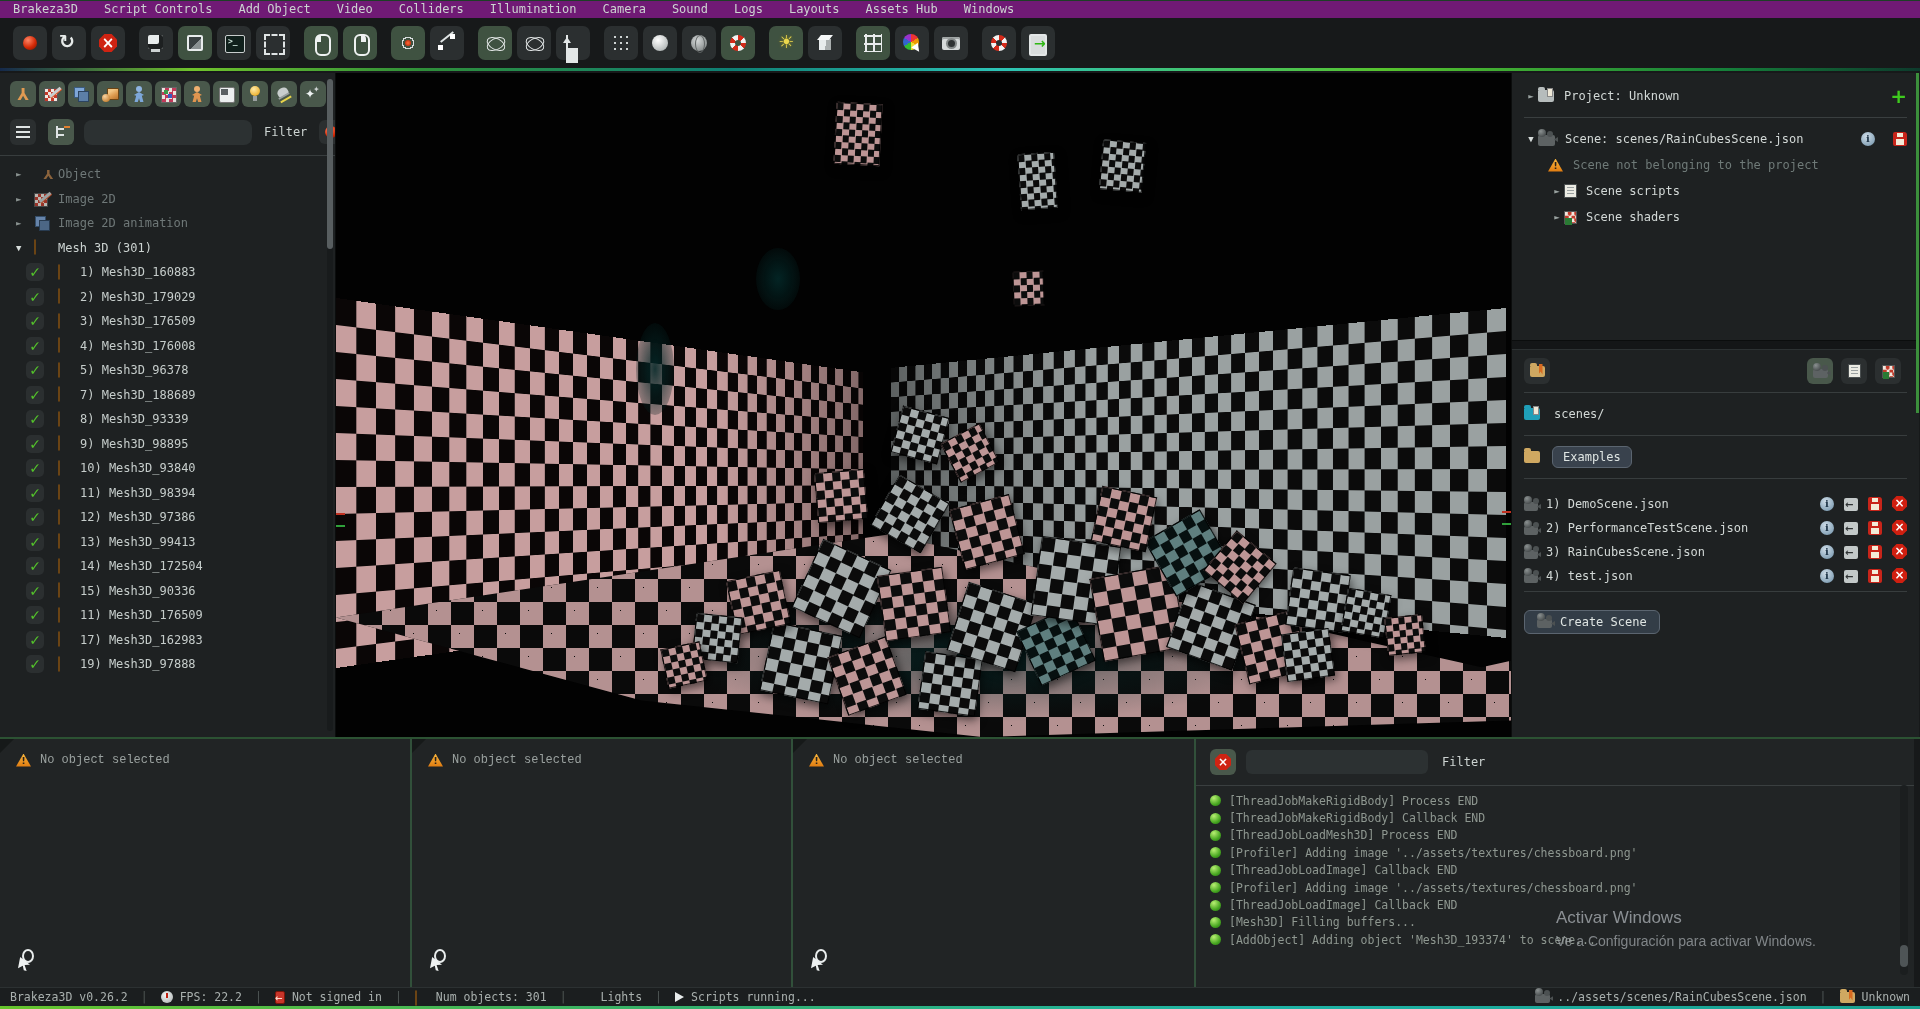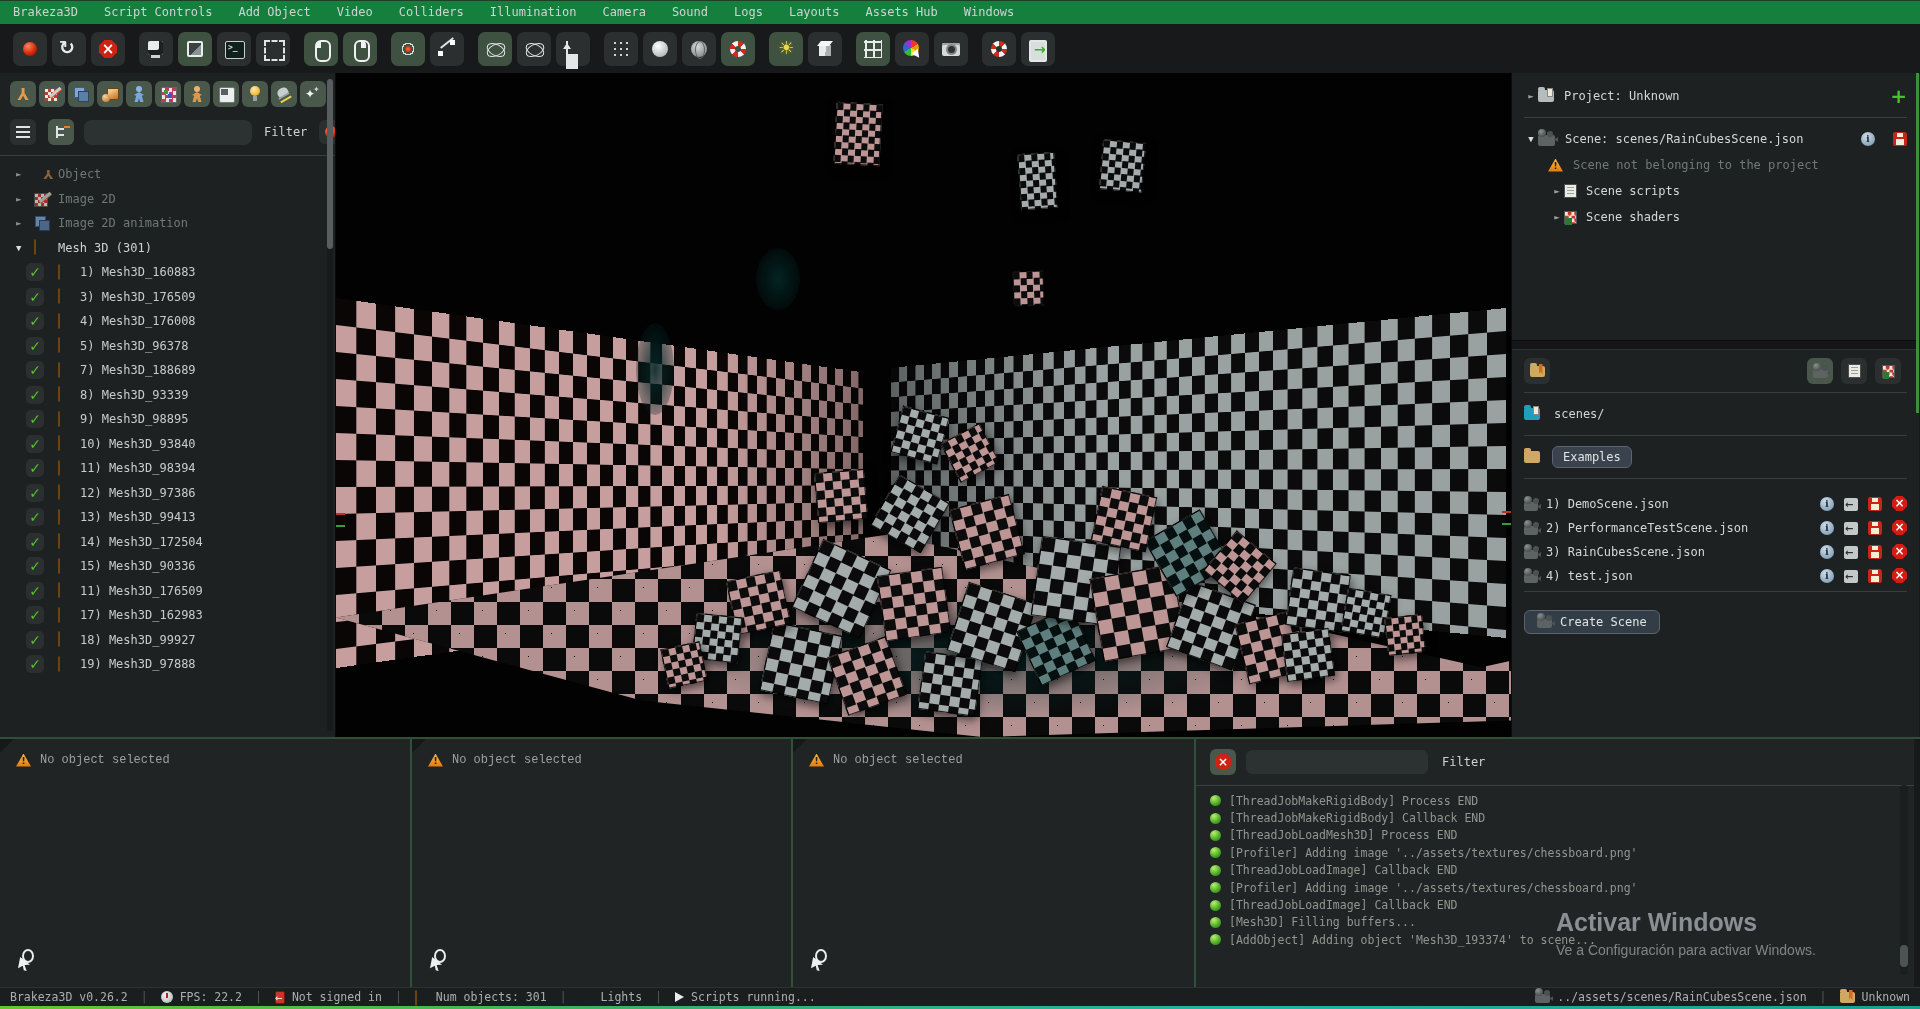--- a/index.html
+++ b/index.html
@@ -1,20 +1,20 @@
 <!DOCTYPE html>
 <html><head>
 <meta charset="utf-8">
 <style>
   * { box-sizing:border-box; margin:0; padding:0; }
   html,body { width:1920px; height:1009px; overflow:hidden; }
   body { background:#17191a; font-family:"DejaVu Sans Mono", monospace; color:#c9d0ce; position:relative; }
 
   
-  #menubar { height:24px; background:#15803d; border-top:1px solid #1d3f27; display:flex; align-items:center; }
+  #menubar { height:18px; background:#701a75; border-top:1px solid #1d3f27; display:flex; align-items:center; }
   .menu-item { padding:0 13px; font-size:12px; color:#ccd3d1; line-height:19px; white-space:nowrap; }
 
   
   #toolbar { height:50px; display:flex; align-items:center; padding-left:13px; background:#17191a; }
   .tbtn { width:34px; height:34px; border-radius:7px; background:#2b2f30; margin-right:5px; position:relative; display:flex; align-items:center; justify-content:center; flex:none; }
   .tbtn.green { background:#3f5241; }
   .tgap { width:9px; flex:none; }
   .ti { position:relative; display:block; width:20px; height:20px; }
   .ti::before,.ti::after { position:absolute; }
 
@@ -242,21 +242,21 @@
   #log-filter-label { font-size:12px; color:#ccd3d1; margin-left:14px; }
   #log-sep { height:1px; background:#3a3f40; margin:10px 0 6px 0; }
   .log-row { display:flex; align-items:center; gap:8px; height:17.4px; padding-left:14px; }
   .log-orb { width:11px; height:11px; border-radius:50%; background:radial-gradient(circle at 35% 28%,#b8ef72,#49a822 60%,#1e6a10); flex:none; }
   .log-text { font-size:11.5px; color:#8e9790; white-space:nowrap; }
   #log-scroll { position:absolute; right:6px; top:46px; width:8px; height:190px; background:#1b1e1f; border-radius:4px; }
   #log-scroll-thumb { position:absolute; left:0; bottom:8px; width:8px; height:22px; background:#4e5456; border-radius:4px; }
 
   
   #watermark { position:absolute; left:1556px; top:908px; z-index:30; font-family:"Liberation Sans",sans-serif; color:rgba(165,170,175,.8); pointer-events:none; }
-  #wm1 { font-size:25px; font-weight:700; }
+  #wm1 { font-size:17px; font-weight:400; }
   #wm2 { font-size:14px; margin-top:5px; color:rgba(160,165,170,.75); }
 
   
   #statusbar { position:absolute; top:987px; left:0; width:1920px; height:19px; background:#1b1e1f; border-top:1px solid #2c3132; display:flex; align-items:center; font-size:11.5px; color:#a9b0ae; padding:0 10px; }
   .st-item { display:flex; align-items:center; gap:7px; white-space:nowrap; }
   .st-sep { color:#4e5554; margin:0 13px; }
   .ic-clock { width:12px; height:12px; border-radius:50%; background:radial-gradient(circle at 40% 35%,#f2f5f5,#b9bebe 75%,#8a8f8f); }
   .ic-clock::before{content:"";position:absolute;left:5px;top:2px;width:2px;height:5px;background:#c02010;}
   .ic-door { width:10px; height:13px; background:#c8352a; border-radius:2px; border:1px solid #7d1508; }
   .ic-door::before{content:"←";position:absolute;left:-1px;top:0;font:bold 9px/12px "DejaVu Sans",sans-serif;color:#ffd7c8;}
@@ -451,20 +451,25 @@
     </div>
 
     <div class="mesh-row">
         <span class="mesh-check"></span>
         <span class="mesh-cube ic-meshcube"></span>
         <span class="mesh-label">1) Mesh3D_160883</span>
       </div>
     <div class="mesh-row">
         <span class="mesh-check"></span>
         <span class="mesh-cube ic-meshcube"></span>
+        <span class="mesh-label">2) Mesh3D_179029</span>
+      </div>
+    <div class="mesh-row">
+        <span class="mesh-check"></span>
+        <span class="mesh-cube ic-meshcube"></span>
         <span class="mesh-label">3) Mesh3D_176509</span>
       </div>
     <div class="mesh-row">
         <span class="mesh-check"></span>
         <span class="mesh-cube ic-meshcube"></span>
         <span class="mesh-label">4) Mesh3D_176008</span>
       </div>
     <div class="mesh-row">
         <span class="mesh-check"></span>
         <span class="mesh-cube ic-meshcube"></span>
@@ -517,25 +522,20 @@
       </div>
     <div class="mesh-row">
         <span class="mesh-check"></span>
         <span class="mesh-cube ic-meshcube"></span>
         <span class="mesh-label">11) Mesh3D_176509</span>
       </div>
     <div class="mesh-row">
         <span class="mesh-check"></span>
         <span class="mesh-cube ic-meshcube"></span>
         <span class="mesh-label">17) Mesh3D_162983</span>
-      </div>
-    <div class="mesh-row">
-        <span class="mesh-check"></span>
-        <span class="mesh-cube ic-meshcube"></span>
-        <span class="mesh-label">18) Mesh3D_99927</span>
       </div>
     <div class="mesh-row">
         <span class="mesh-check"></span>
         <span class="mesh-cube ic-meshcube"></span>
         <span class="mesh-label">19) Mesh3D_97888</span>
       </div>
 
     <div id="sb-scroll">
         <div id="sb-scroll-thumb"></div>
       </div>

